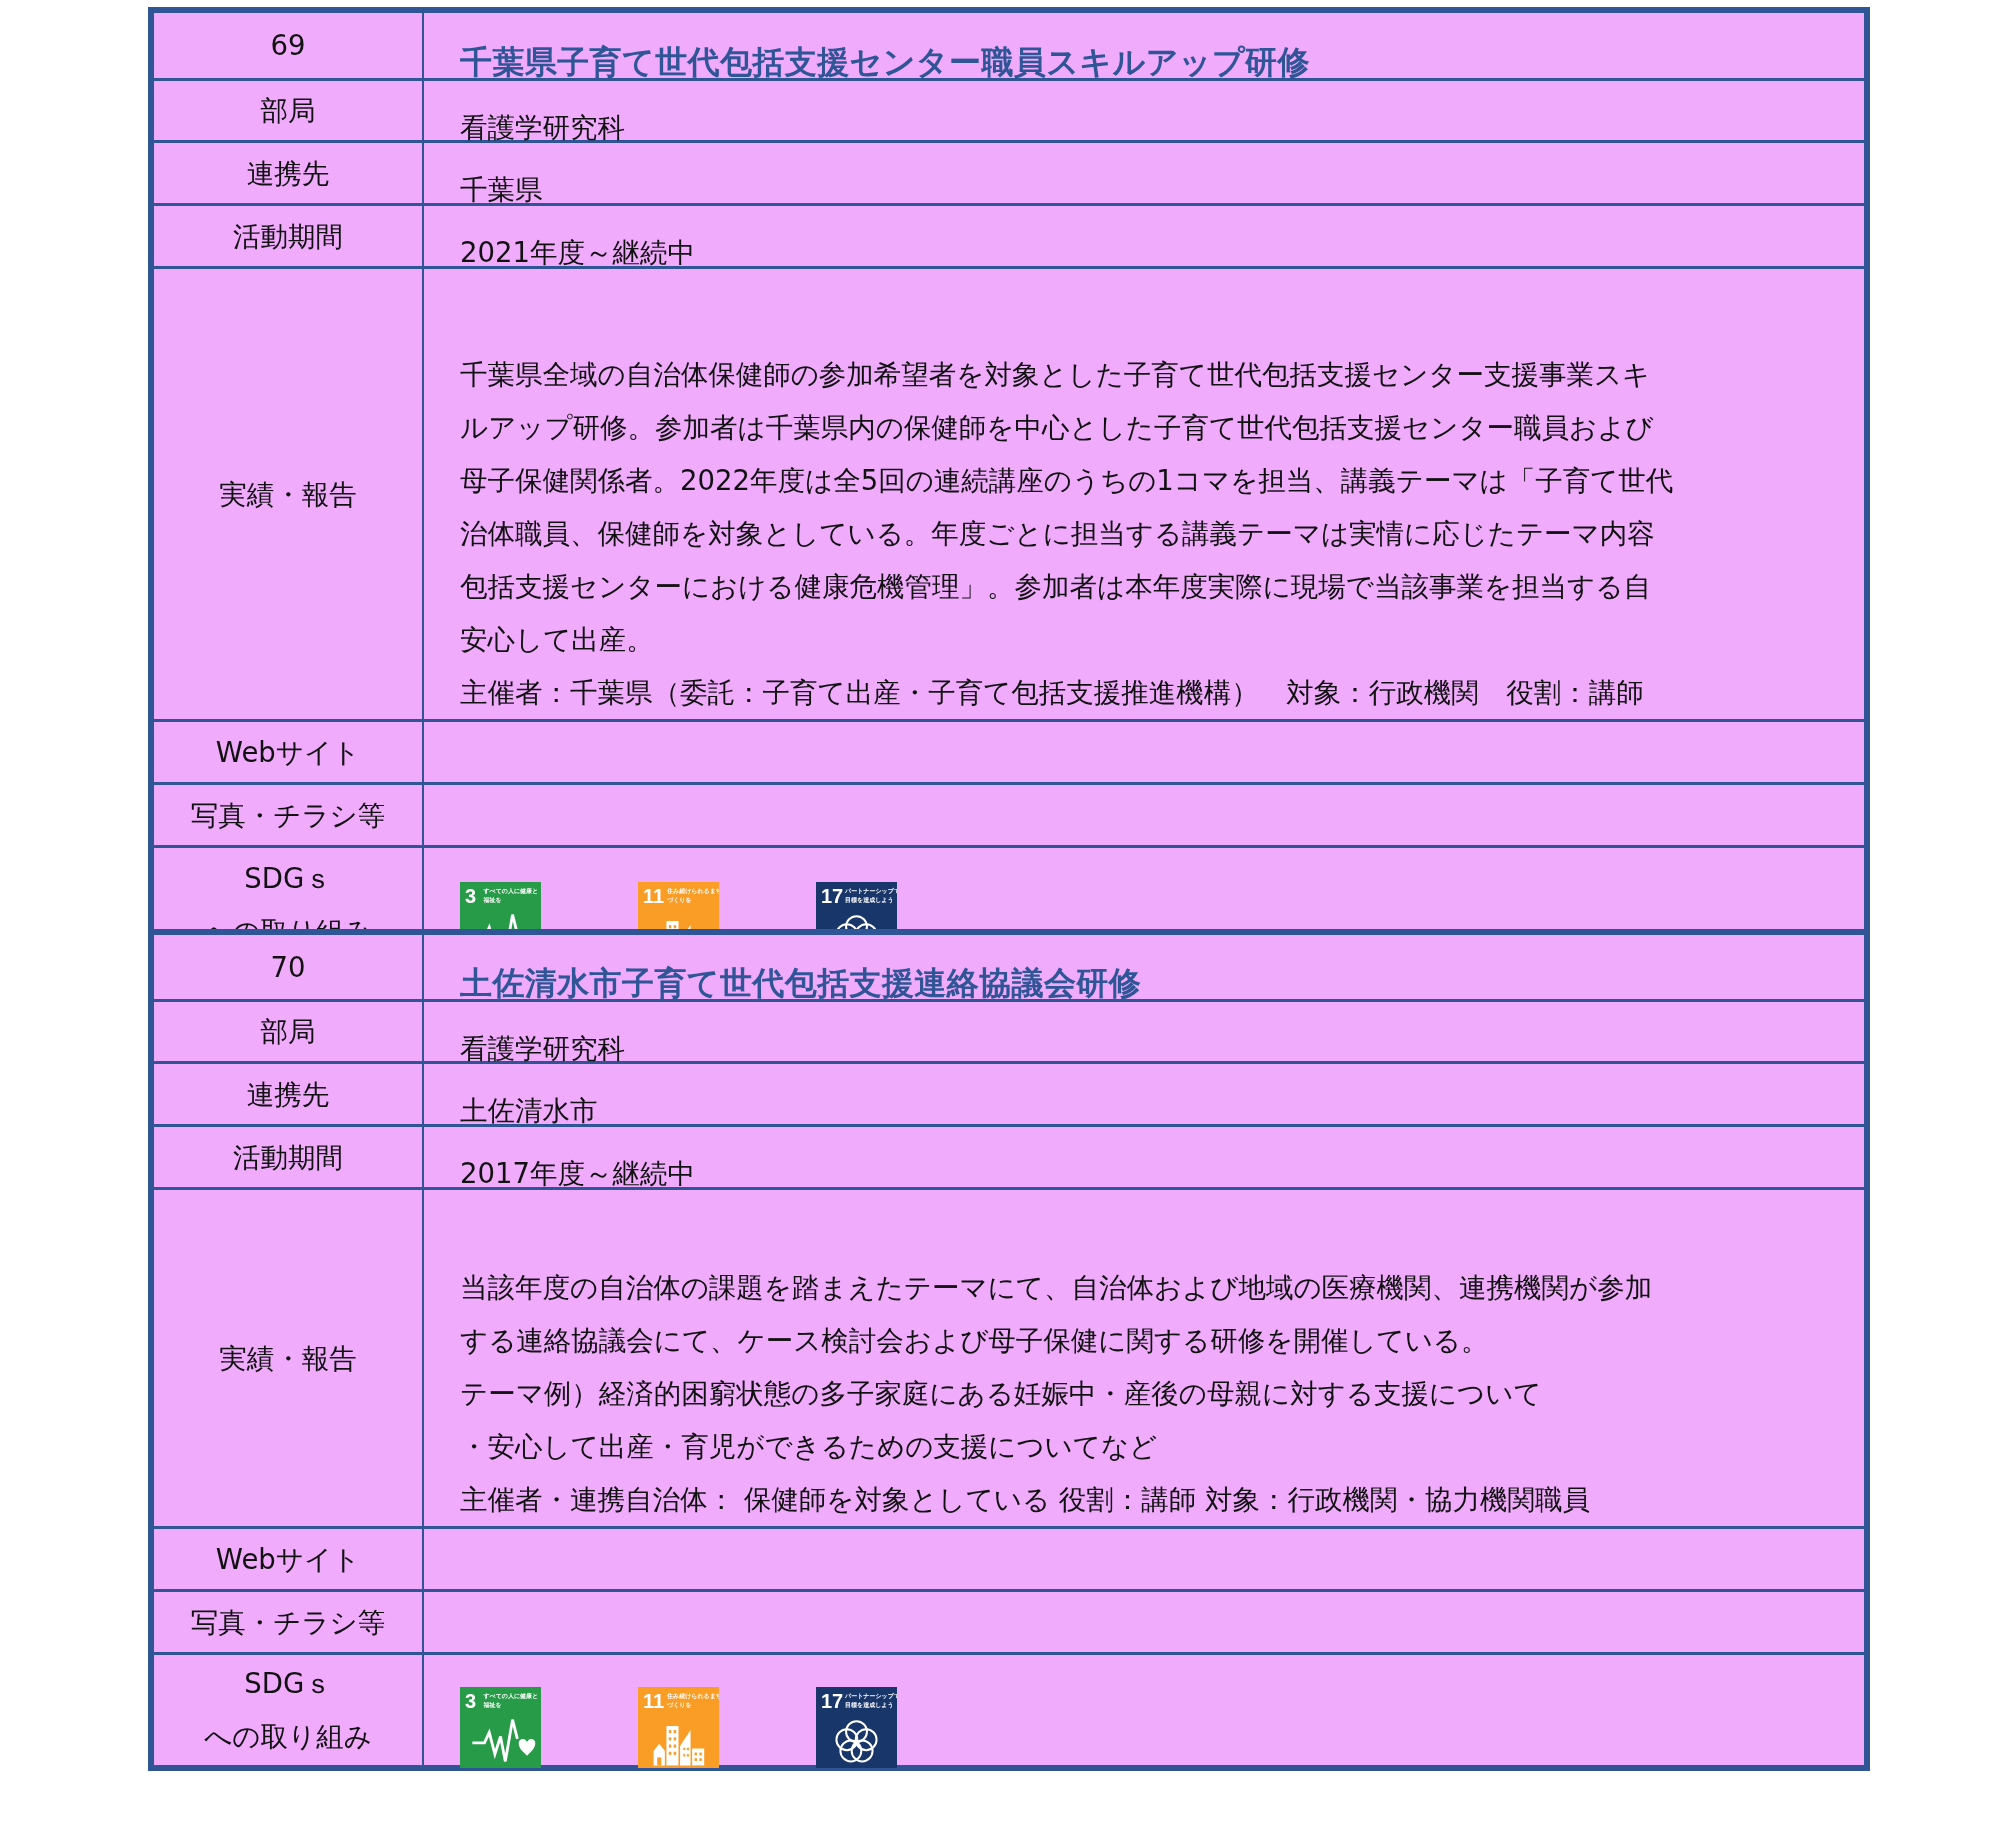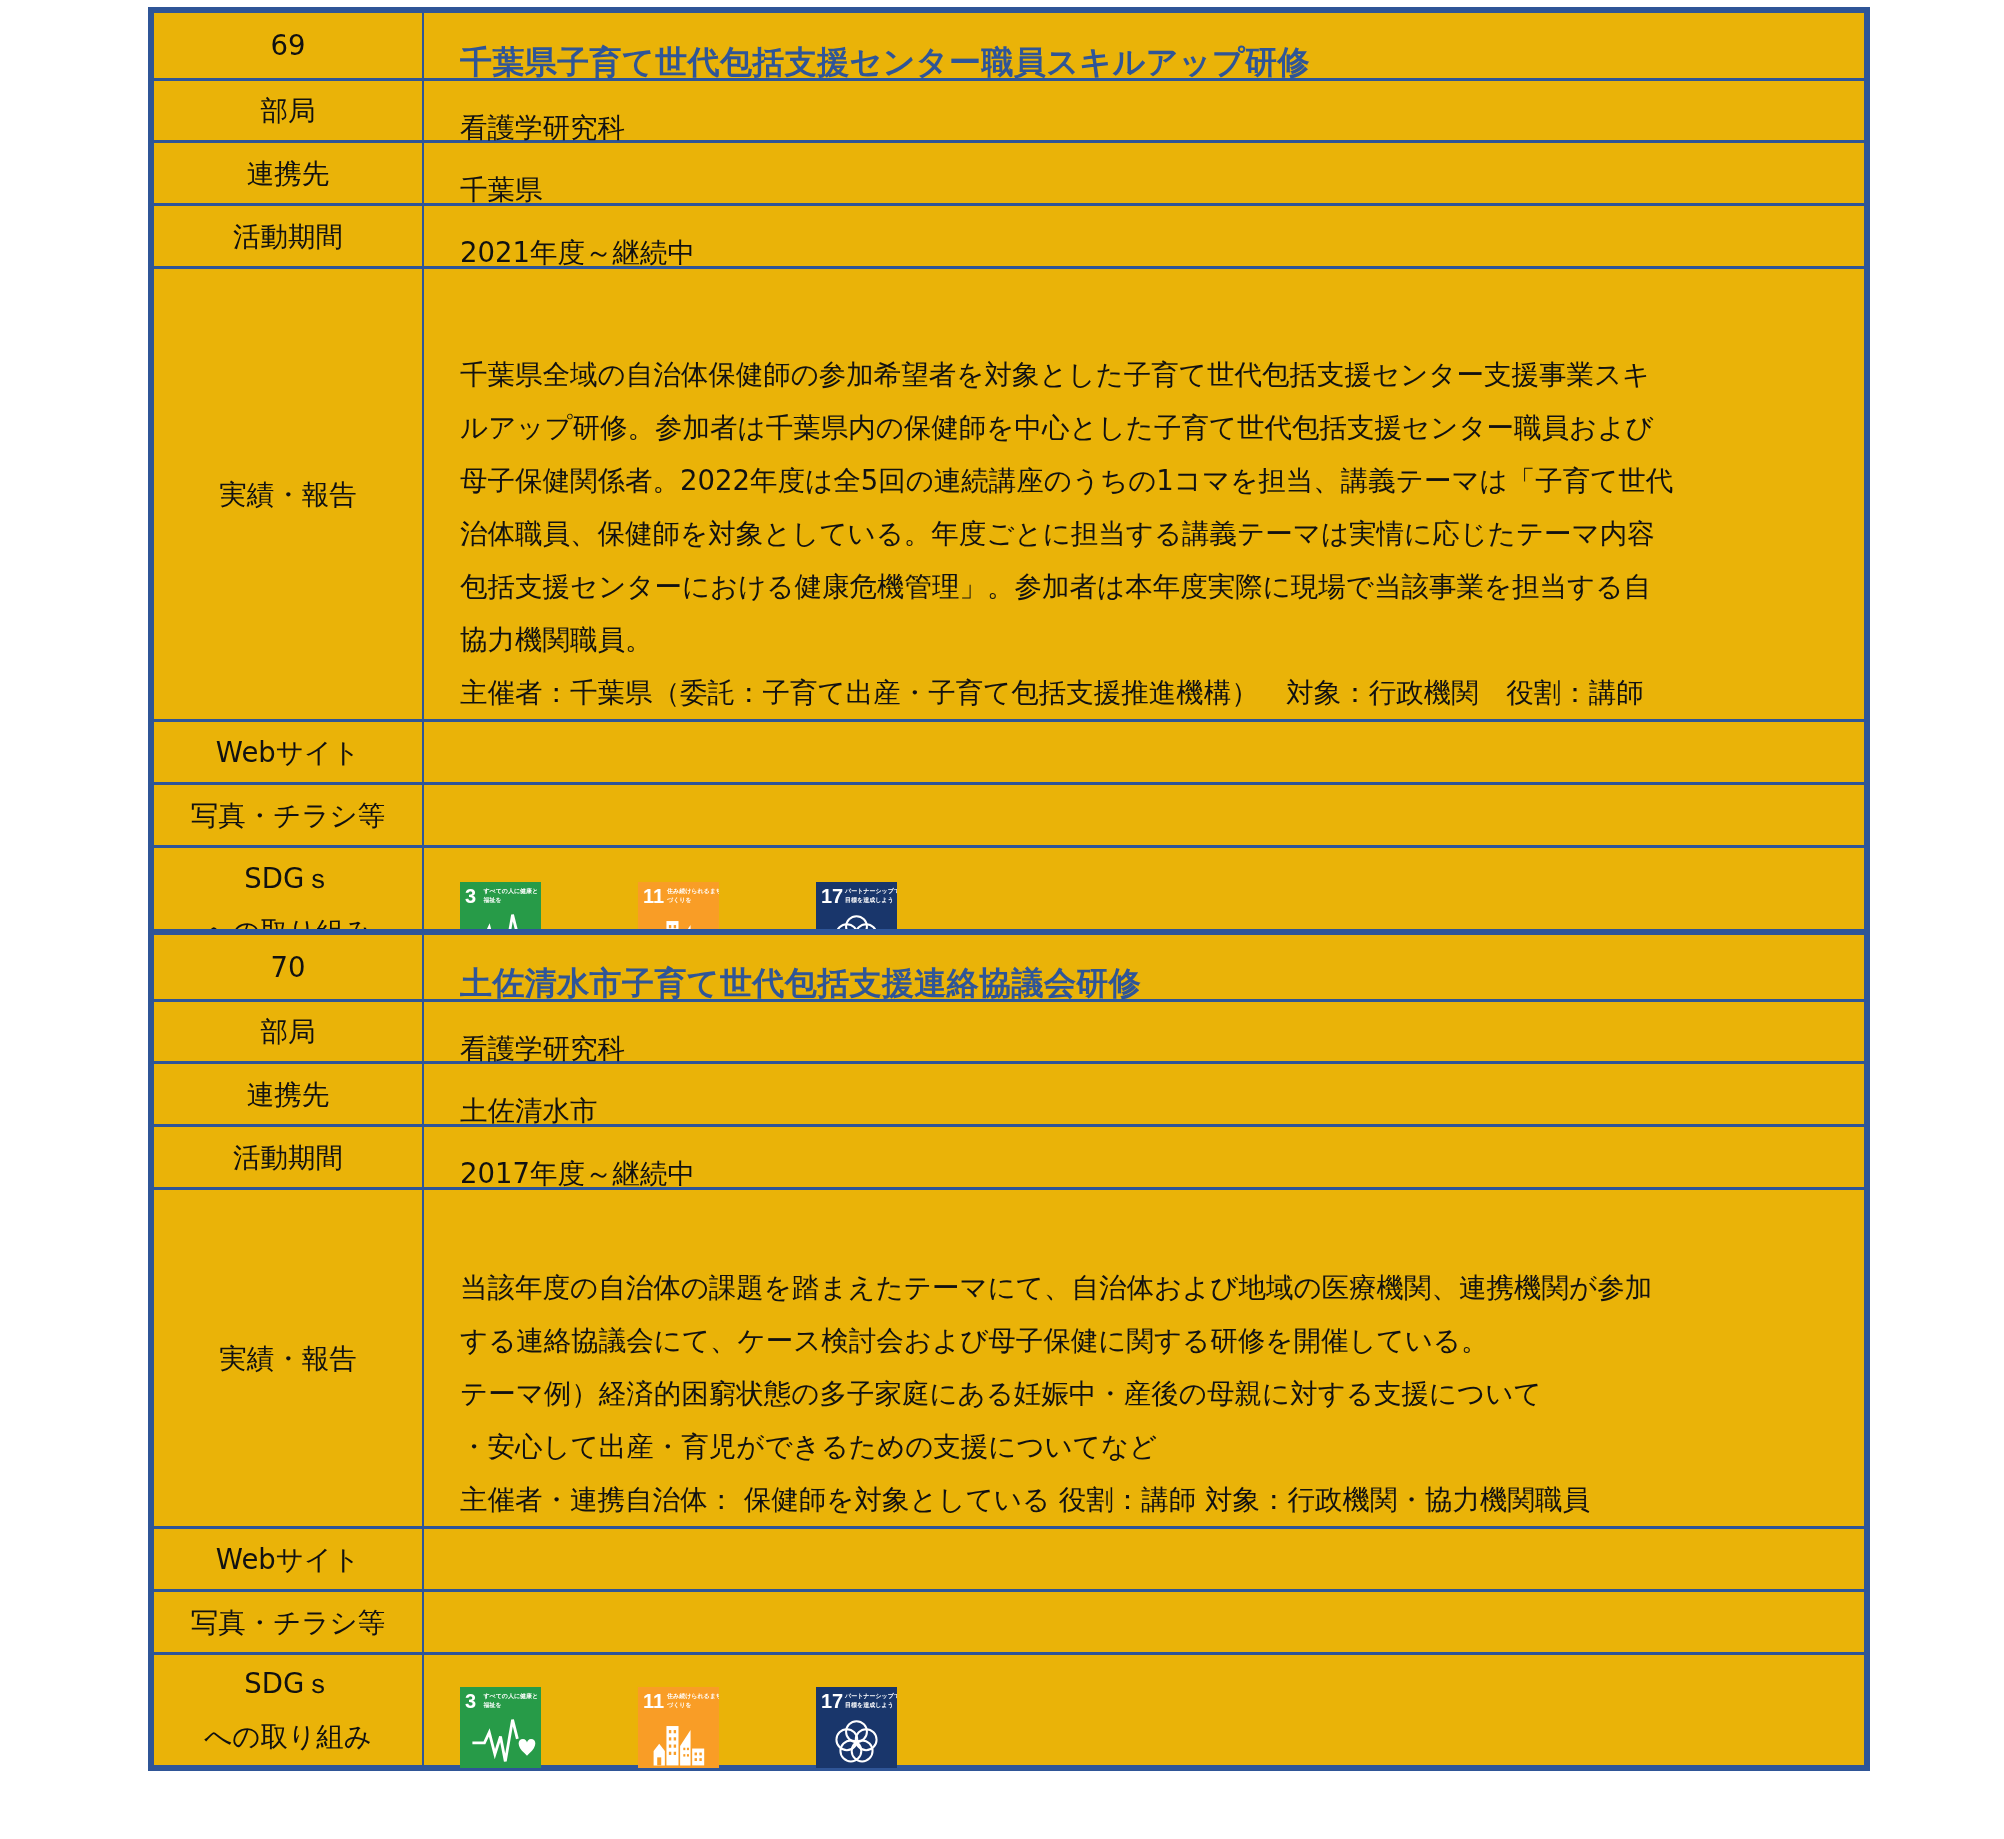--- a/index.html
+++ b/index.html
@@ -14,21 +14,21 @@
     font-family: "DejaVu Sans", "Liberation Sans", sans-serif;
     color: #111111;
     overflow: hidden;
   }
   .record {
     position: absolute;
     left: 148px;
     width: 1722px;
     box-sizing: border-box;
     border: 6px solid #2f5597;
-    background: #eab308;
+    background: #f0abfc;
   }
   #record-0 { top: 7.3px; height: 954px; }
   #record-1 { top: 929px; height: 842px; }
 
   .row {
     display: flex;
     box-sizing: border-box;
     border-top: 3.2px solid #2f5597;
   }
   .row:first-child { border-top: none; }
@@ -137,21 +137,21 @@
     <div class="value-cell">2021年度～継続中</div>
   </div>
   <div class="row" style="height:453px;">
     <div class="label-cell">実績・報告</div>
     <div class="value-cell report-cell">
       <span class="report-line">千葉県全域の自治体保健師の参加希望者を対象とした子育て世代包括支援センター支援事業スキ</span>
       <span class="report-line">ルアップ研修。参加者は千葉県内の保健師を中心とした子育て世代包括支援センター職員および</span>
       <span class="report-line">母子保健関係者。2022年度は全5回の連続講座のうちの1コマを担当、講義テーマは「子育て世代</span>
       <span class="report-line">治体職員、保健師を対象としている。年度ごとに担当する講義テーマは実情に応じたテーマ内容</span>
       <span class="report-line">包括支援センターにおける健康危機管理」。参加者は本年度実際に現場で当該事業を担当する自</span>
-      <span class="report-line">協力機関職員。</span>
+      <span class="report-line">安心して出産。</span>
       <span class="report-line">主催者：千葉県（委託：子育て出産・子育て包括支援推進機構）　対象：行政機関　役割：講師</span>
     </div>
   </div>
   <div class="row" style="height:63px;">
     <div class="label-cell">Webサイト</div>
     <div class="value-cell"></div>
   </div>
   <div class="row" style="height:63px;">
     <div class="label-cell">写真・チラシ等</div>
     <div class="value-cell"></div>

